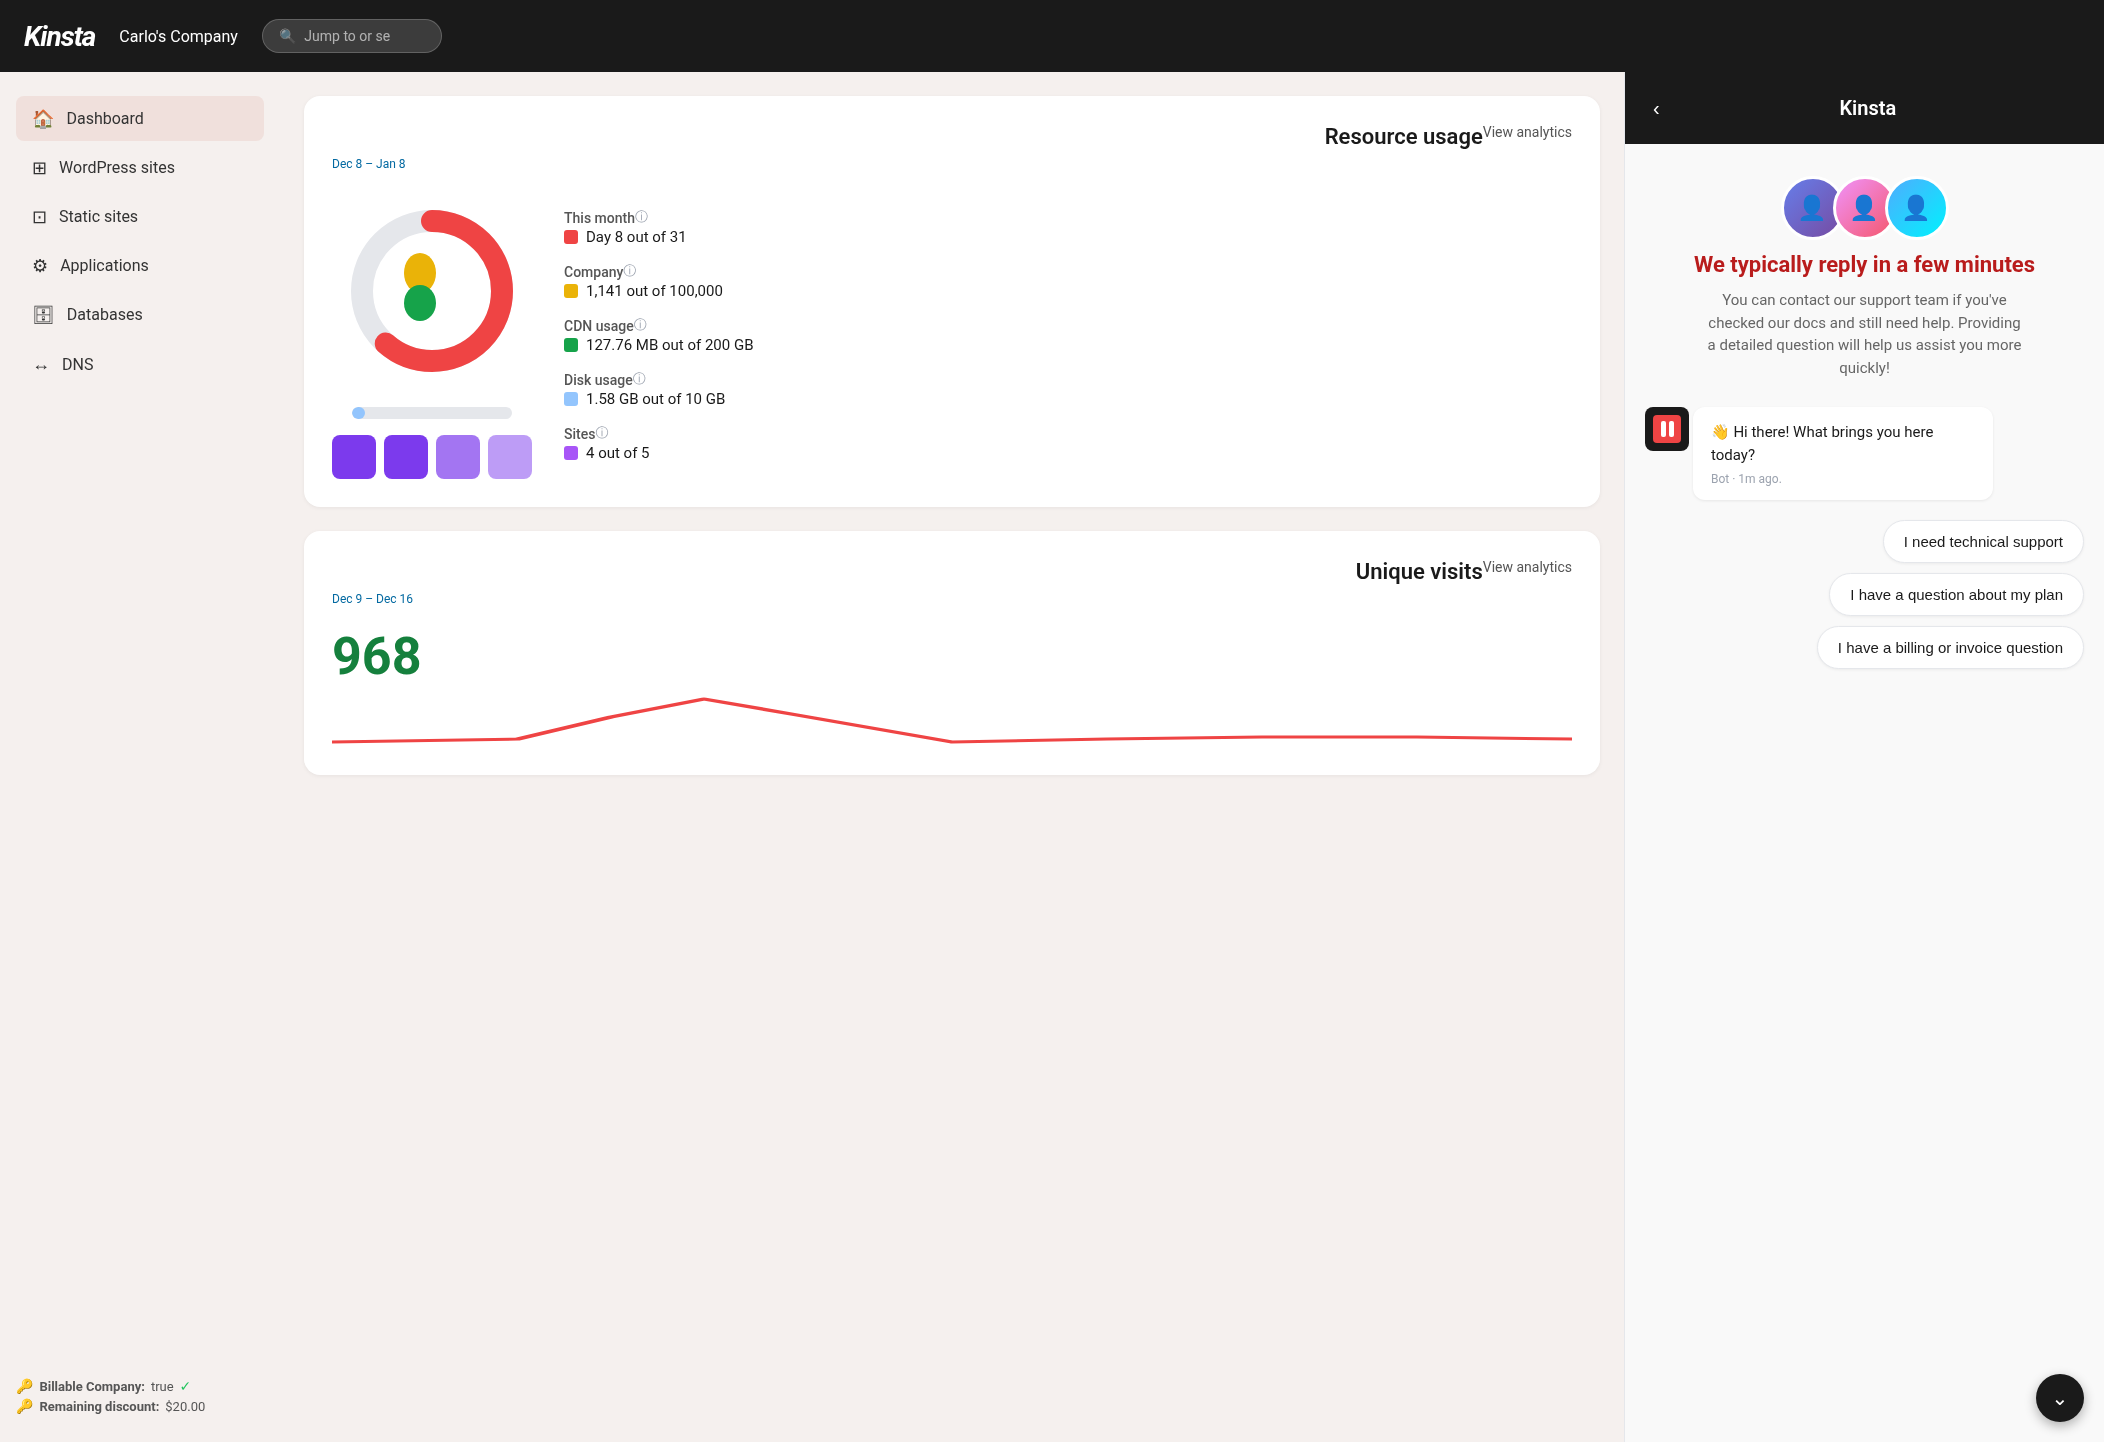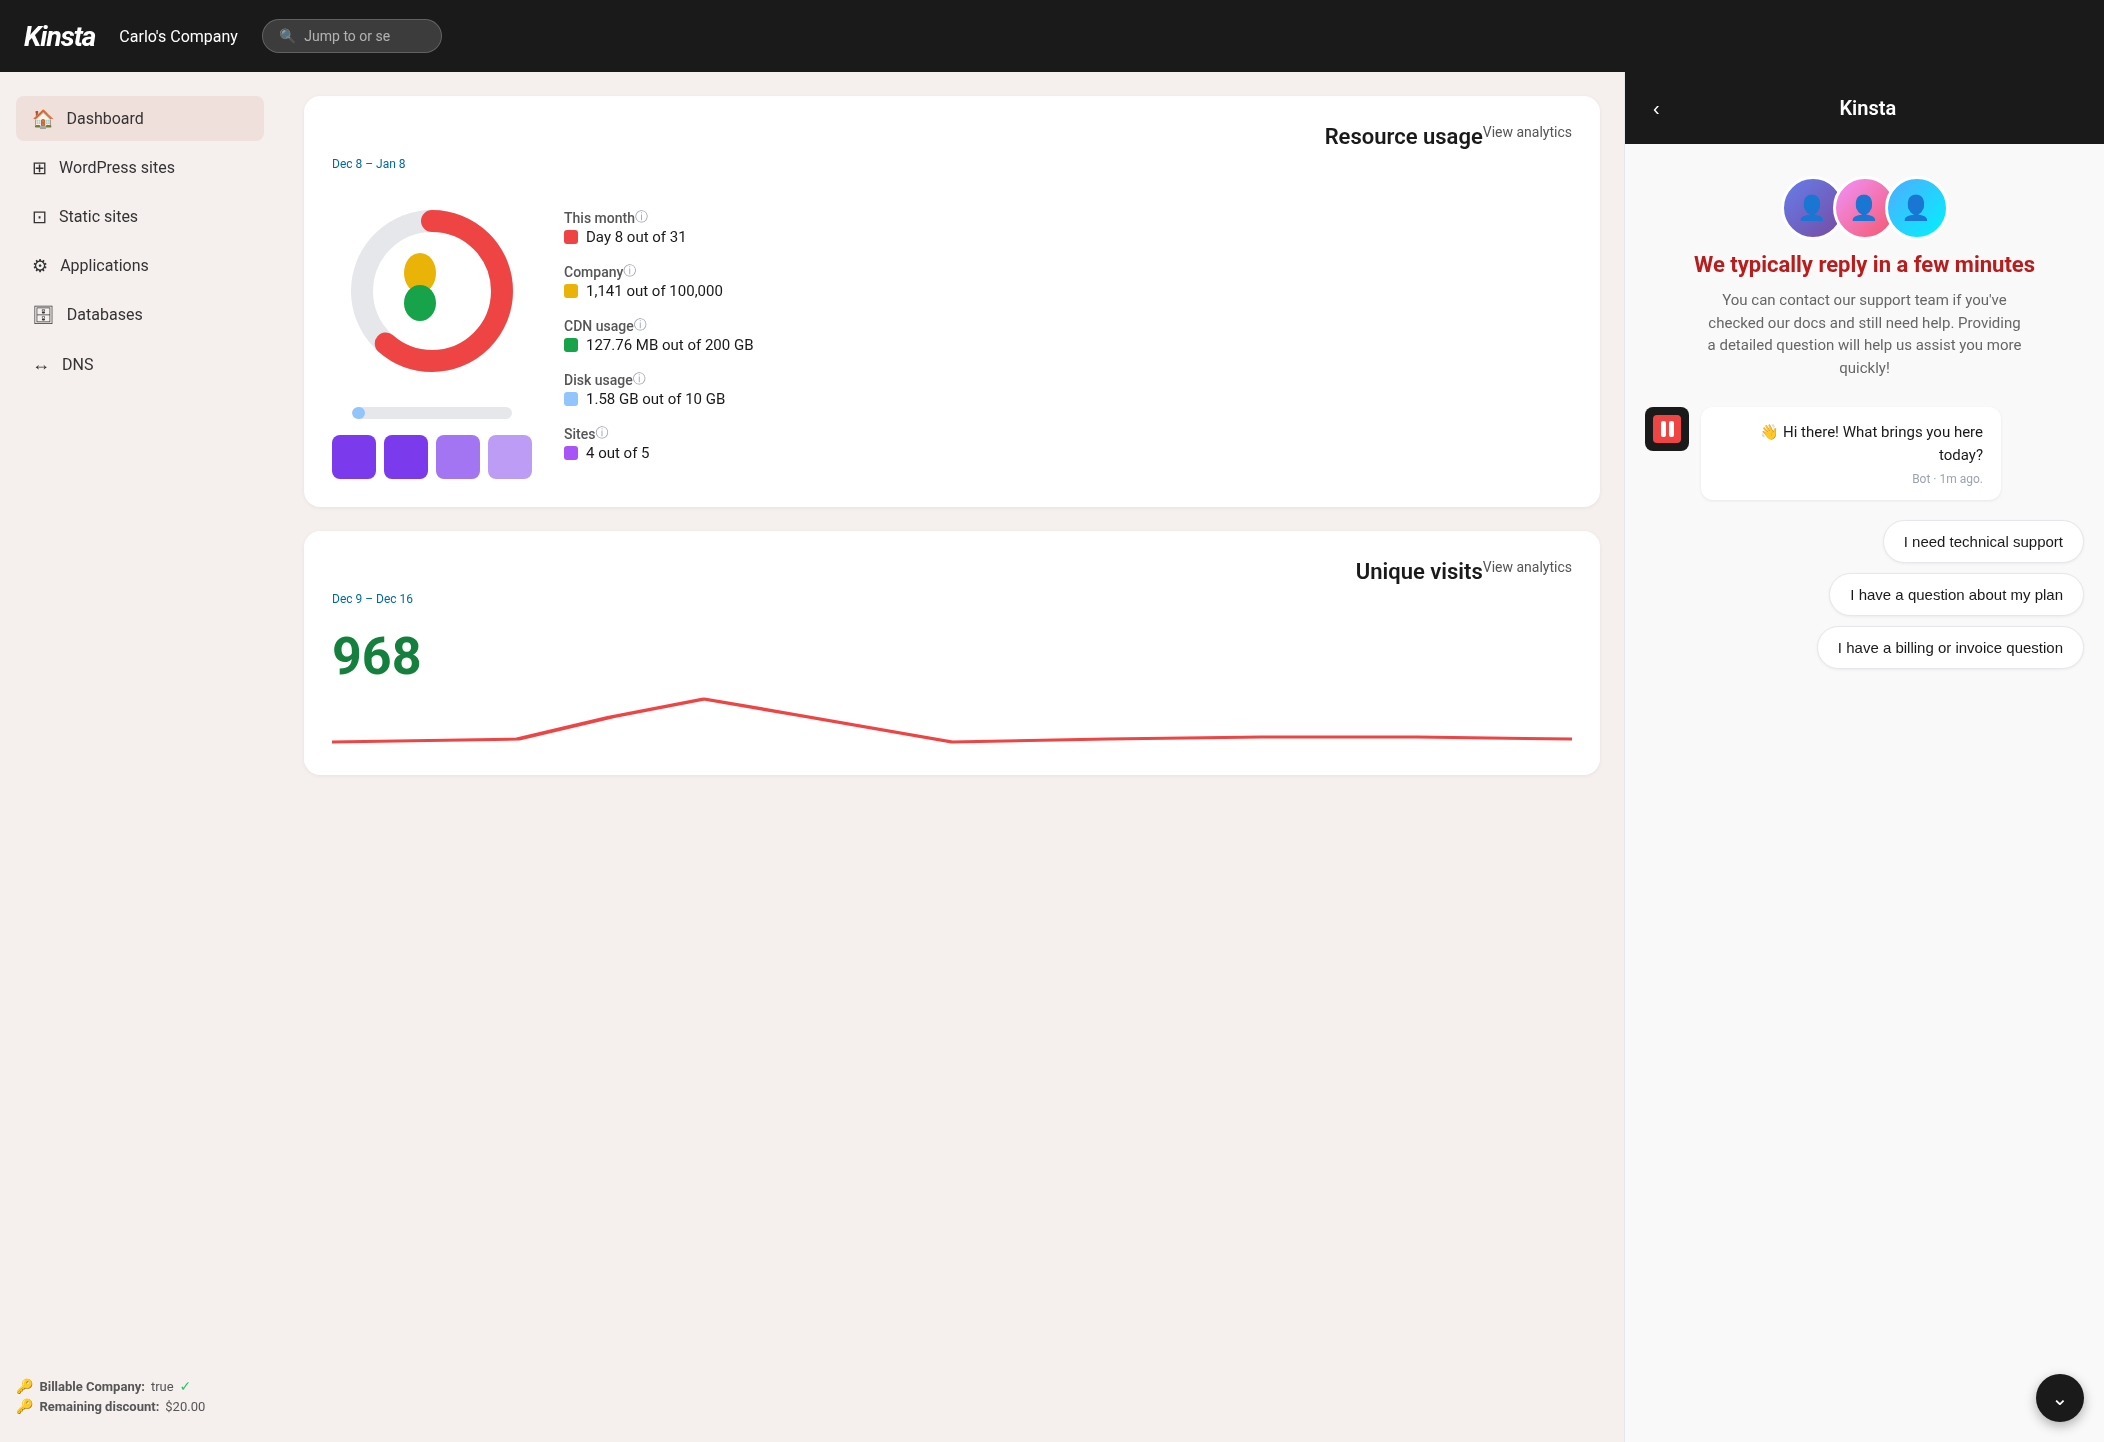--- a/index.html
+++ b/index.html
@@ -258,22 +258,21 @@
       color: #666;
       text-align: center;
       line-height: 1.5;
       max-width: 320px;
     }
 
     
     .bot-message-row {
       display: flex;
       align-items: flex-start;
-      gap: 12px;
-      text-align: right;
+      gap: 4px;
     }
     .bot-avatar {
       width: 44px;
       height: 44px;
       border-radius: 8px;
       background: #1a1a1a;
       display: flex;
       align-items: center;
       justify-content: center;
       flex-shrink: 0;

